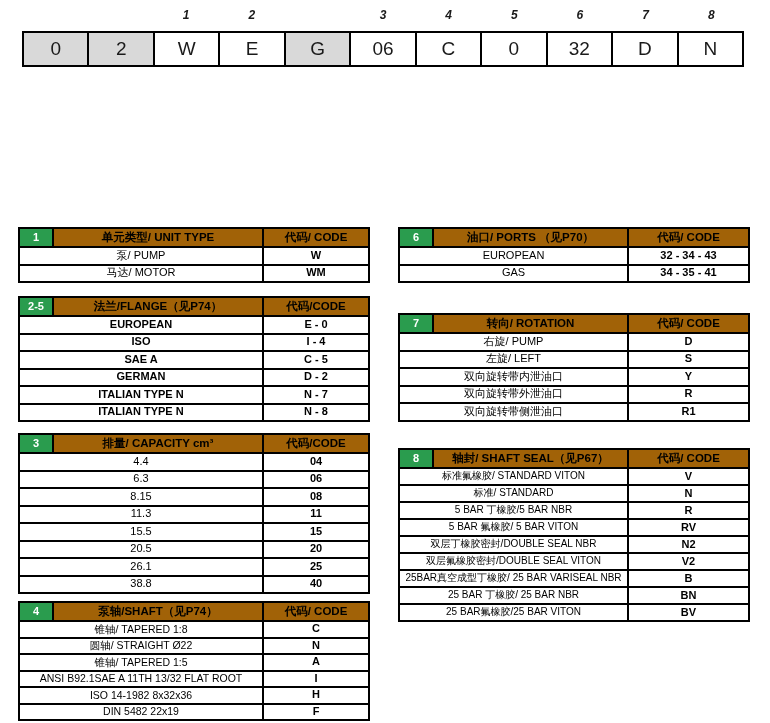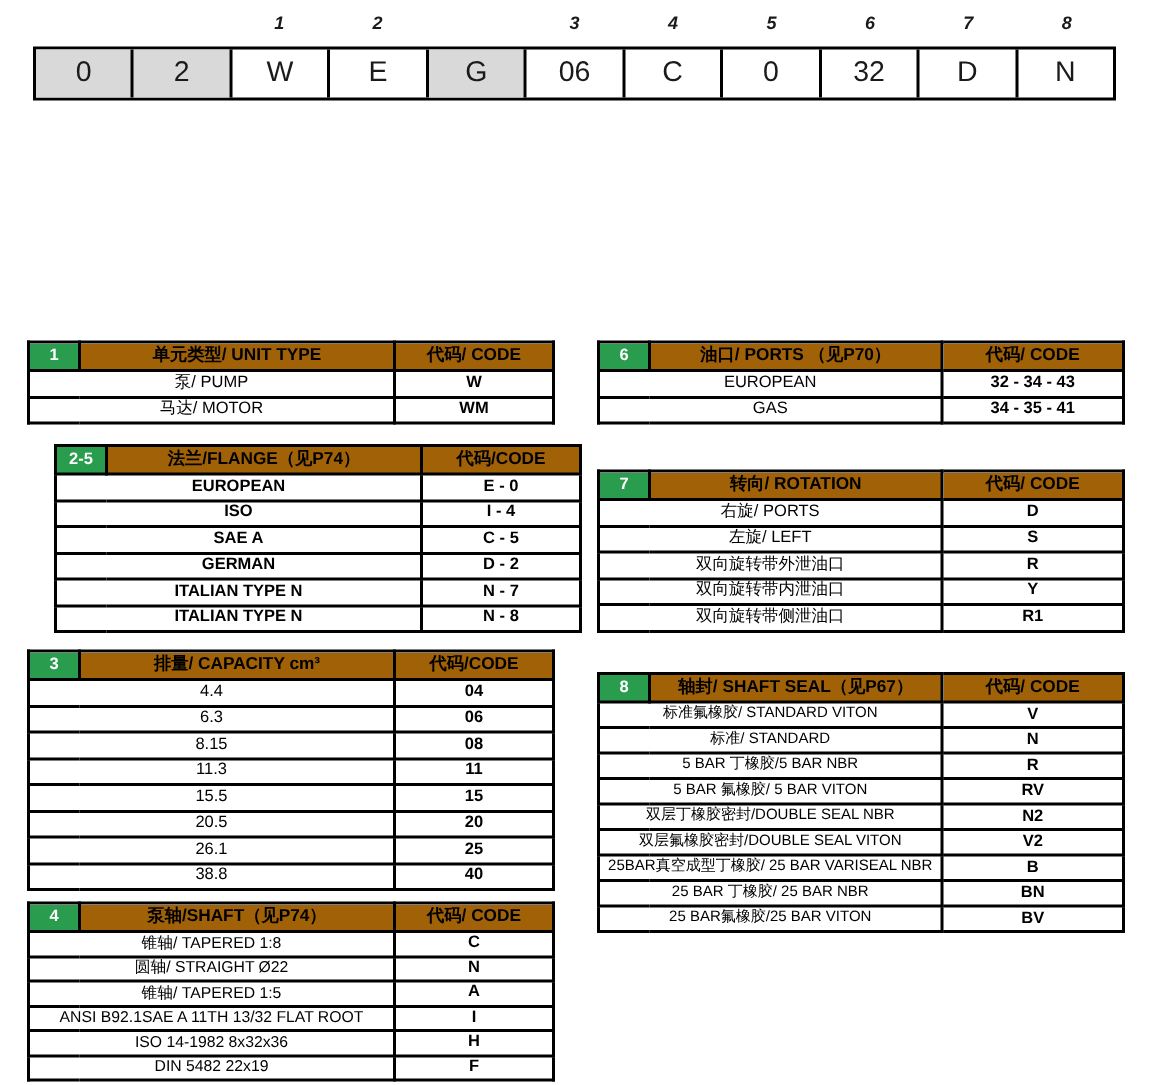--- a/index.html
+++ b/index.html
@@ -85,21 +85,21 @@
           <tr>
             <td colspan="2" class="lbl"><span class="up">泵/ PUMP</span><span class="it"></span></td>
             <td class="code">W</td>
           </tr>
           <tr>
             <td colspan="2" class="lbl"><span class="up">马达/ MOTOR</span><span class="it"></span></td>
             <td class="code">WM</td>
           </tr>
         </tbody>
       </table>
-      <table class="otable left t-flange" style="left: 36px; top: 296px;">
+      <table class="otable left t-flange" style="left: 18px; top: 296px;">
         <colgroup>
           <col class="c-badge">
           <col class="c-name">
           <col class="c-code">
         </colgroup>
         <thead>
           <tr>
             <td class="badge">2-5</td>
             <td class="h-title"><span class="up">法兰/</span><span class="it">FLANGE（见P74）</span></td>
             <td class="h-code"><span class="up">代码/</span><span class="it">CODE</span></td>
@@ -252,34 +252,34 @@
         </colgroup>
         <thead>
           <tr>
             <td class="badge">7</td>
             <td class="h-title"><span class="up">转向/</span><span class="it"> ROTATION</span></td>
             <td class="h-code"><span class="up">代码/</span><span class="it"> CODE</span></td>
           </tr>
         </thead>
         <tbody>
           <tr>
-            <td colspan="2" class="lbl"><span class="up">右旋/</span><span class="it"> PORTS</span></td>
+            <td colspan="2" class="lbl"><span class="up">右旋/</span><span class="it"> PUMP</span></td>
             <td class="code">D</td>
           </tr>
           <tr>
             <td colspan="2" class="lbl"><span class="up">左旋/</span><span class="it"> LEFT</span></td>
             <td class="code">S</td>
           </tr>
           <tr>
+            <td colspan="2" class="lbl"><span class="up">双向旋转带内泄油口</span><span class="it"></span></td>
+            <td class="code">Y</td>
+          </tr>
+          <tr>
             <td colspan="2" class="lbl"><span class="up">双向旋转带外泄油口</span><span class="it"></span></td>
             <td class="code">R</td>
-          </tr>
-          <tr>
-            <td colspan="2" class="lbl"><span class="up">双向旋转带内泄油口</span><span class="it"></span></td>
-            <td class="code">Y</td>
           </tr>
           <tr>
             <td colspan="2" class="lbl"><span class="up">双向旋转带侧泄油口</span><span class="it"></span></td>
             <td class="code">R1</td>
           </tr>
         </tbody>
       </table>
       <table class="otable right t-shaft-seal" style="left: 398px; top: 448px;">
         <colgroup>
           <col class="c-badge">

